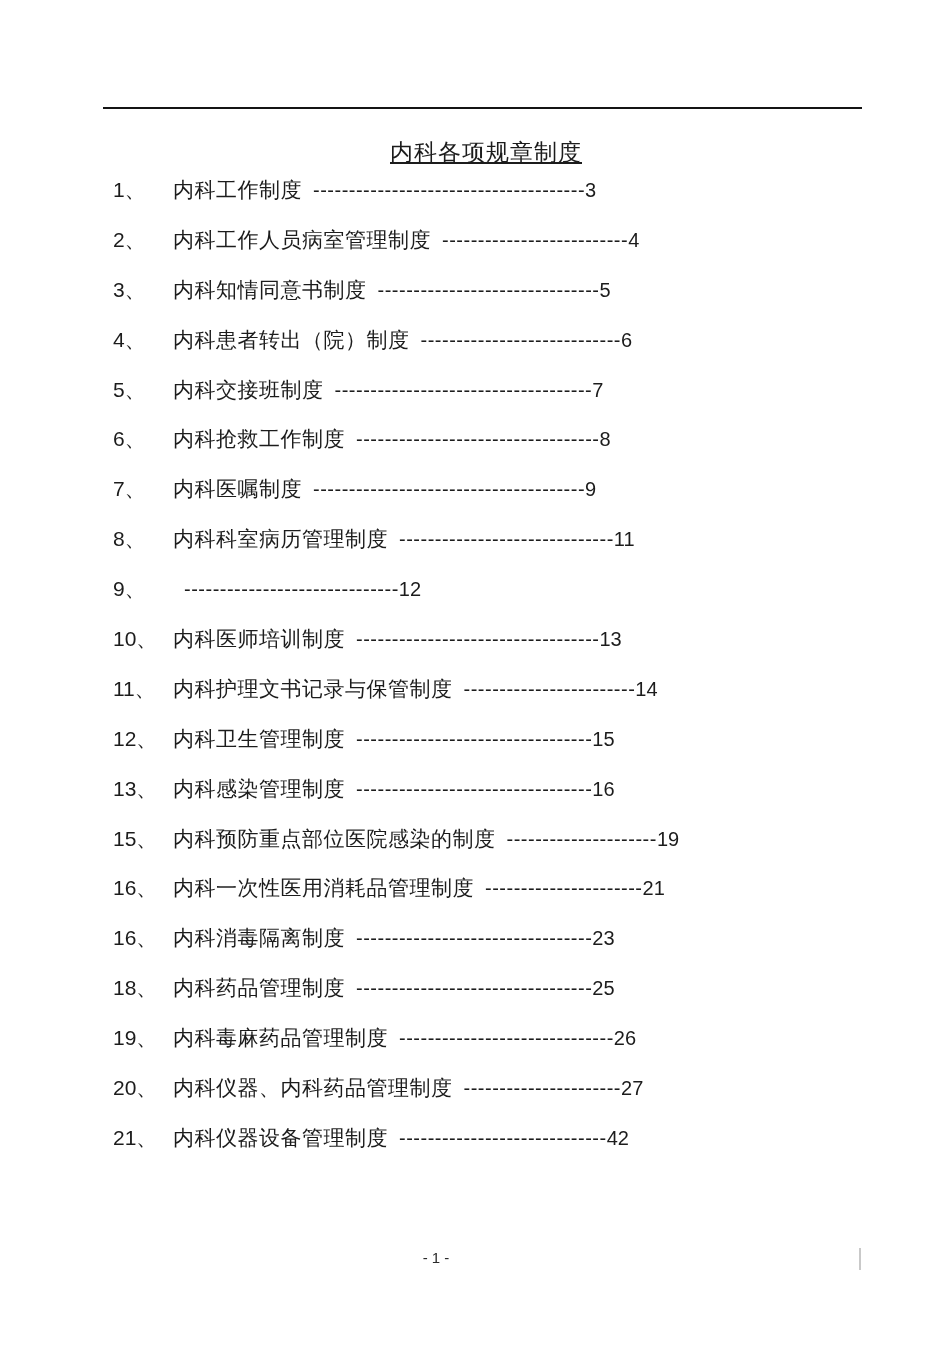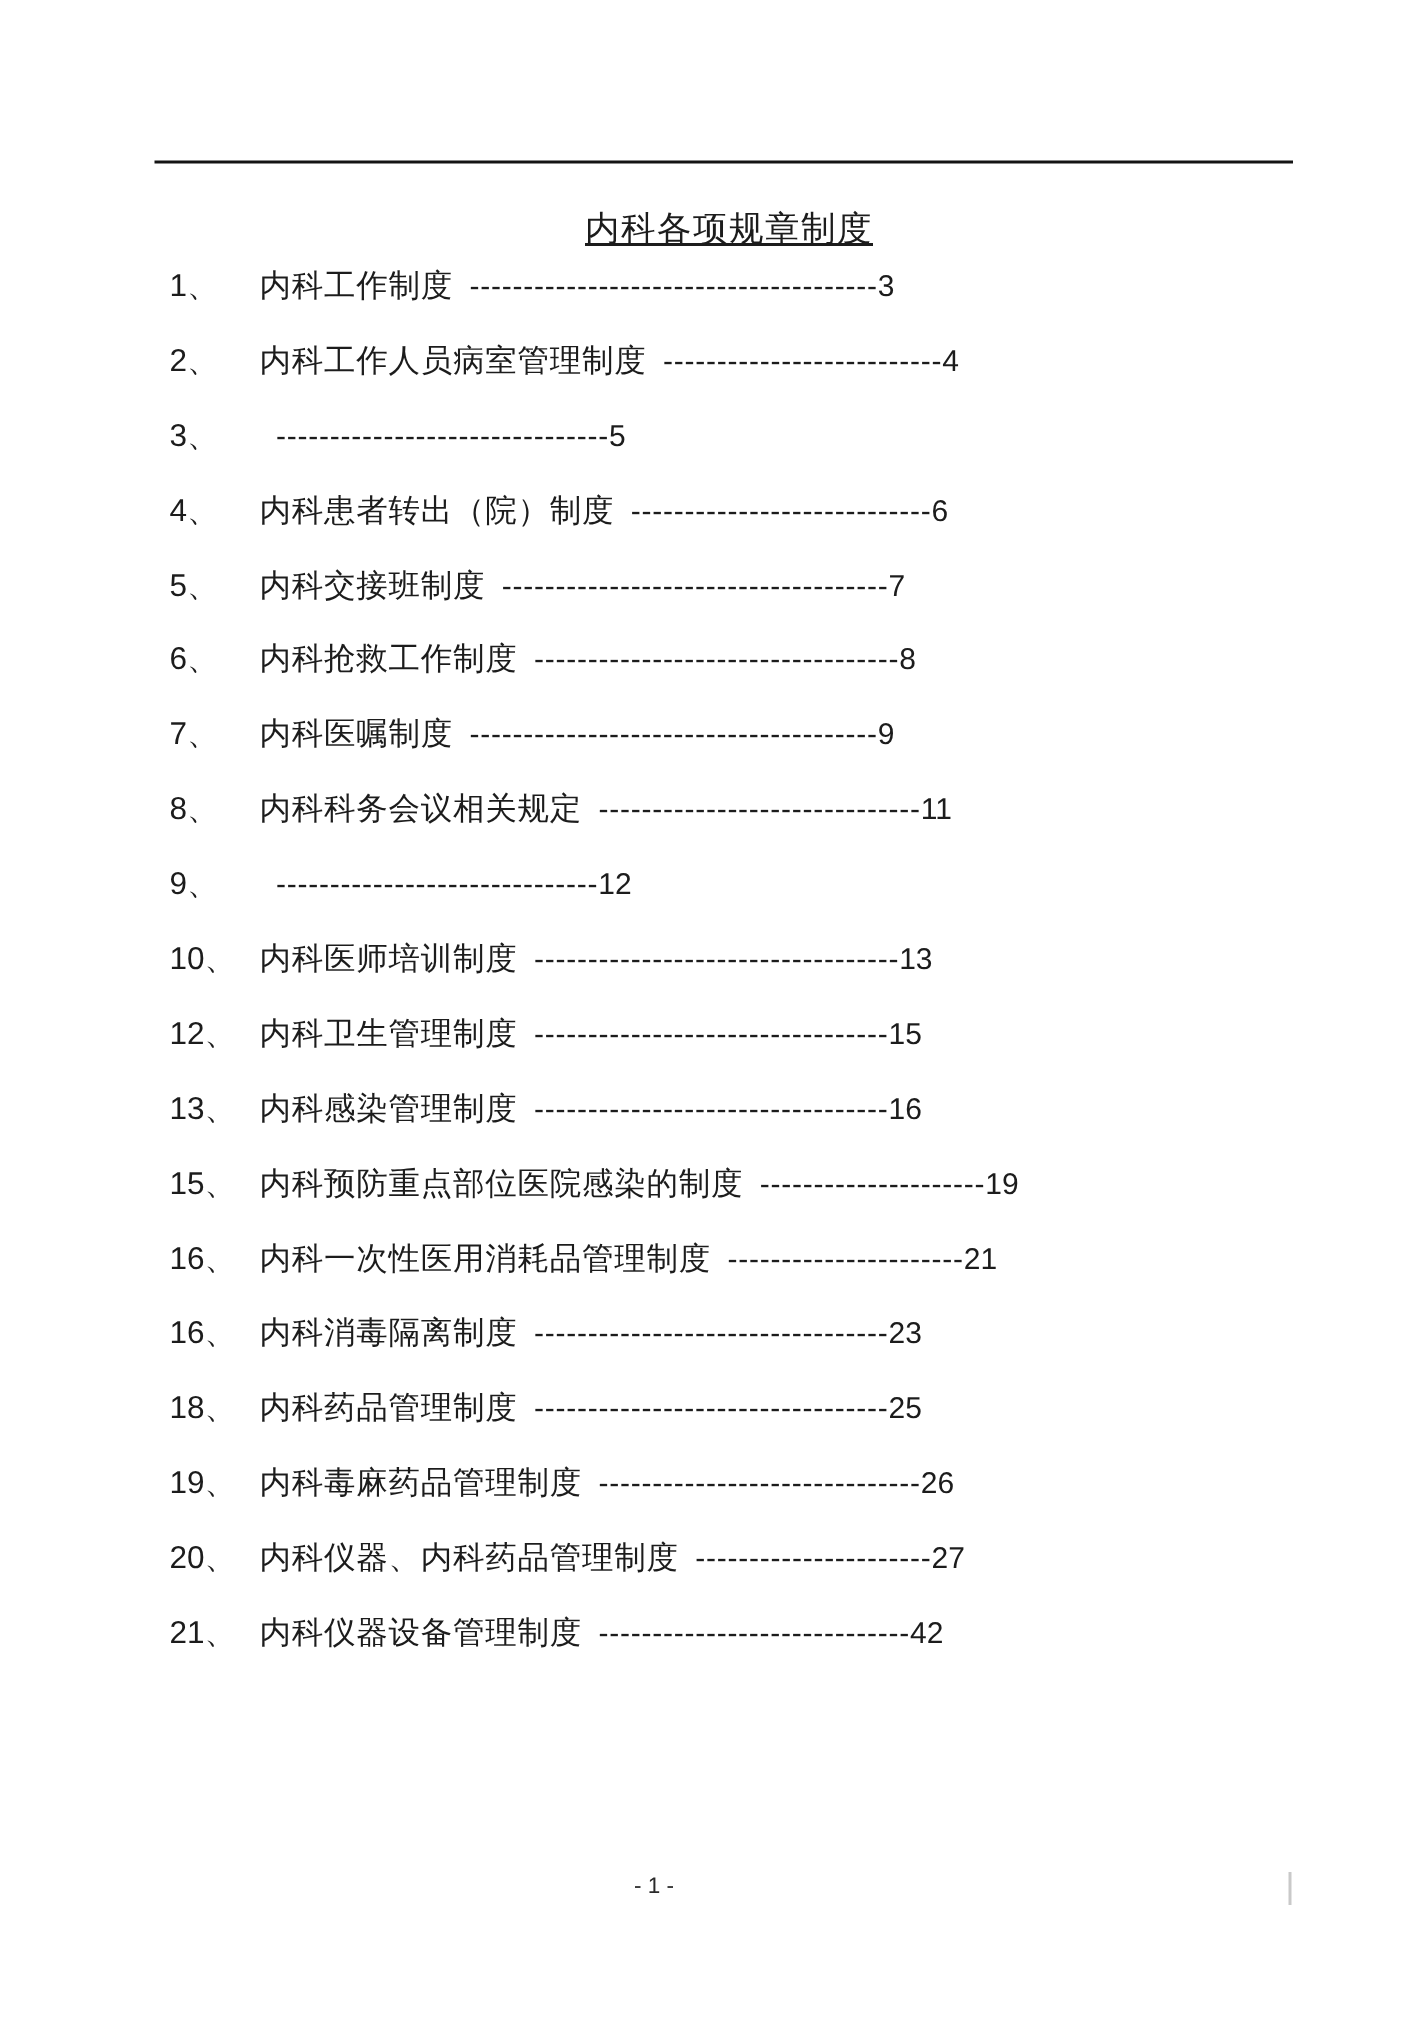--- a/index.html
+++ b/index.html
@@ -103,20 +103,21 @@
 
       <div class="toc-row">
         <span class="toc-num">2、</span>
         <span class="toc-label">内科工作人员病室管理制度</span>
         <span class="toc-dashes">--------------------------</span>
         <span class="toc-page">4</span>
       </div>
 
       <div class="toc-row">
         <span class="toc-num">3、</span>
+        <span class="toc-label">内科知情同意书制度</span>
         <span class="toc-dashes">-------------------------------</span>
         <span class="toc-page">5</span>
       </div>
 
       <div class="toc-row">
         <span class="toc-num">4、</span>
         <span class="toc-label">内科患者转出（院）制度</span>
         <span class="toc-dashes">----------------------------</span>
         <span class="toc-page">6</span>
       </div>
@@ -137,38 +138,44 @@
 
       <div class="toc-row">
         <span class="toc-num">7、</span>
         <span class="toc-label">内科医嘱制度</span>
         <span class="toc-dashes">--------------------------------------</span>
         <span class="toc-page">9</span>
       </div>
 
       <div class="toc-row">
         <span class="toc-num">8、</span>
-        <span class="toc-label">内科科务会议相关规定</span>
+        <span class="toc-label">内科科室病历管理制度</span>
         <span class="toc-dashes">------------------------------</span>
         <span class="toc-page">11</span>
       </div>
 
       <div class="toc-row">
         <span class="toc-num">9、</span>
         <span class="toc-dashes">------------------------------</span>
         <span class="toc-page">12</span>
       </div>
 
       <div class="toc-row">
         <span class="toc-num">10、</span>
         <span class="toc-label">内科医师培训制度</span>
         <span class="toc-dashes">----------------------------------</span>
         <span class="toc-page">13</span>
       </div>
 
+      <div class="toc-row">
+        <span class="toc-num">11、</span>
+        <span class="toc-label">内科护理文书记录与保管制度</span>
+        <span class="toc-dashes">------------------------</span>
+        <span class="toc-page">14</span>
+      </div>
 
       <div class="toc-row">
         <span class="toc-num">12、</span>
         <span class="toc-label">内科卫生管理制度</span>
         <span class="toc-dashes">---------------------------------</span>
         <span class="toc-page">15</span>
       </div>
 
       <div class="toc-row">
         <span class="toc-num">13、</span>

